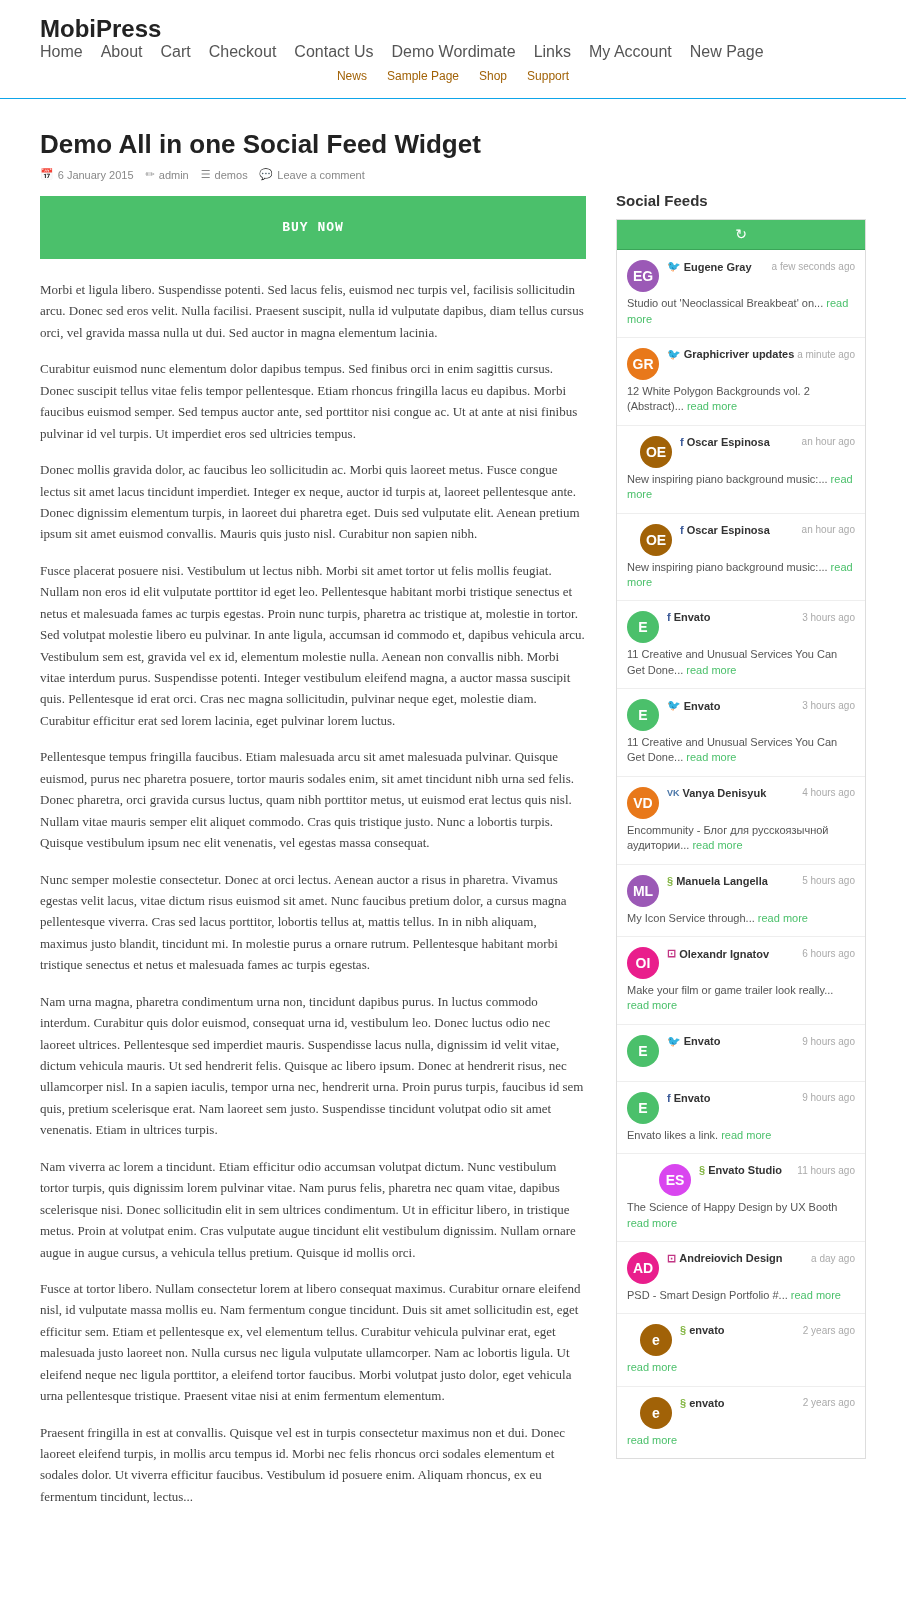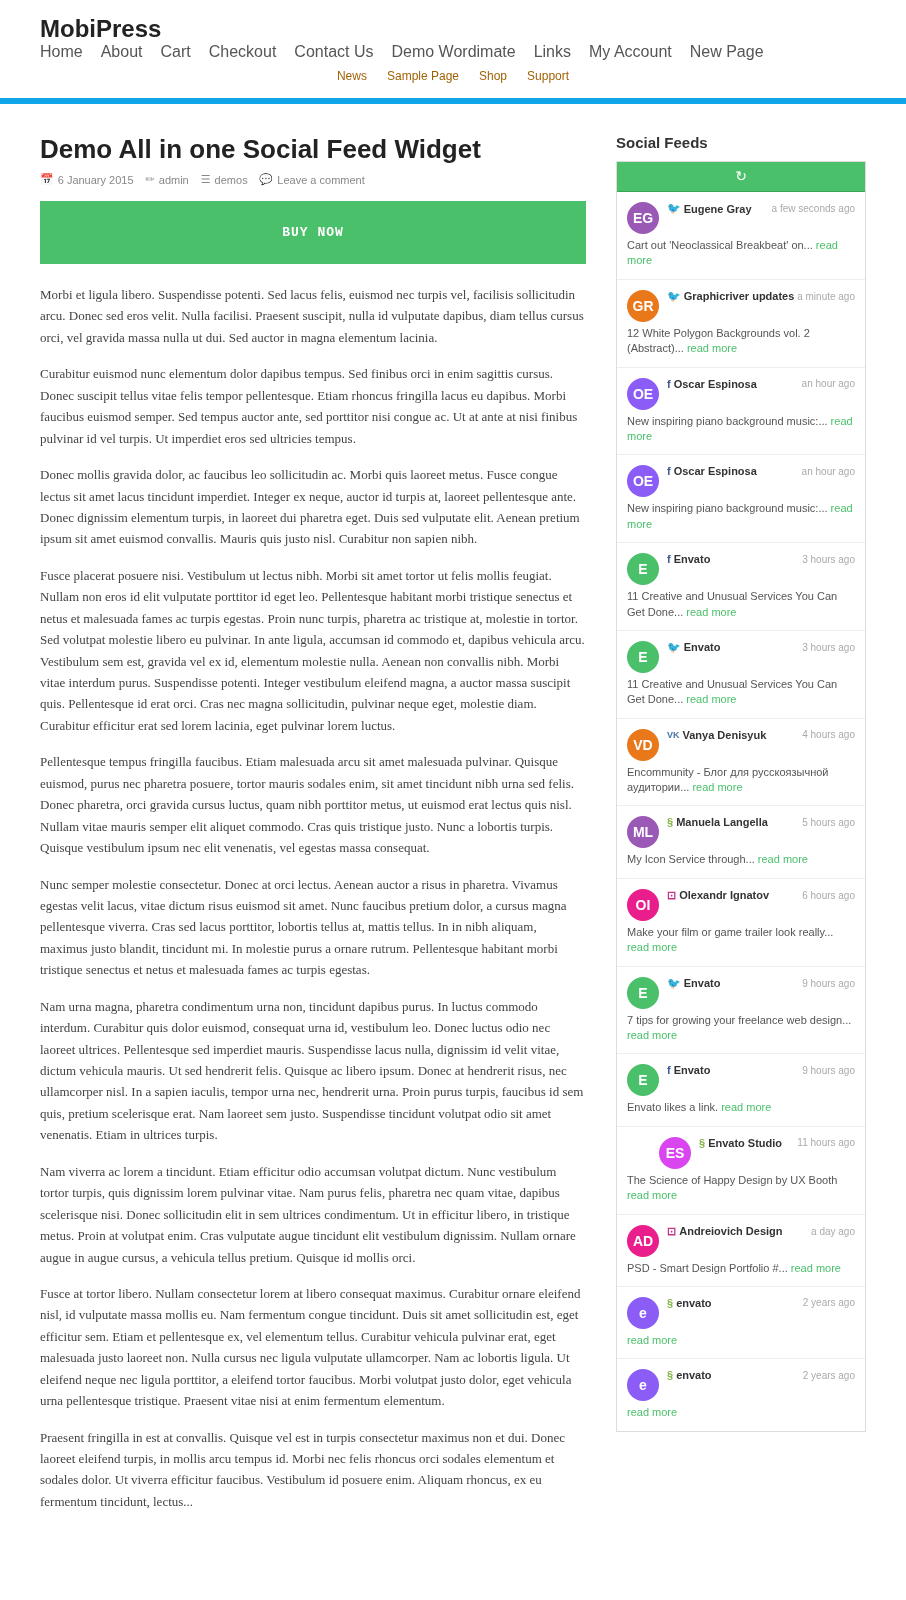--- a/index.html
+++ b/index.html
@@ -1,27 +1,27 @@
 <!DOCTYPE html>
 <html><head>
   <meta charset="utf-8">
   <style>
     * { margin: 0; padding: 0; box-sizing: border-box; }
     body { font-family: 'Georgia', serif; font-size: 13px; color: #444; background: #fff; }
     
     
-    .site-header { border-bottom: 6px solid #0ea5e9; padding: 15px 40px; display: flex; align-items: center; flex-wrap: wrap; }
+    .site-header { border-bottom: 1px solid #0ea5e9; padding: 15px 40px; display: flex; align-items: center; flex-wrap: wrap; }
     .site-logo { font-size: 24px; font-weight: bold; color: #222; margin-right: 40px; font-family: Arial, sans-serif; }
     .nav-primary { display: flex; flex-wrap: wrap; gap: 18px; font-family: Arial, sans-serif; font-size: 16px; }
     .nav-primary a { color: #555; text-decoration: none; }
     .nav-secondary { width: 100%; display: flex; justify-content: center; gap: 20px; margin-top: 8px; font-family: Arial, sans-serif; font-size: 12px; }
     .nav-secondary a { color: #a16207; text-decoration: none; }
     
     
-    .site-content { max-width: 906px; margin: 0 auto; padding: 30px 40px; display: flex; gap: 30px; }
+    .site-content { max-width: 906px; margin: 0 auto; padding: 30px 40px; display: flex; gap: 30px; align-items: center; }
     .main-content { flex: 1; min-width: 0; }
     .sidebar { width: 250px; flex-shrink: 0; }
     
     
     .article-title { font-size: 26px; font-weight: bold; color: #222; font-family: Arial, sans-serif; margin-bottom: 8px; }
     .article-meta { font-size: 11px; color: #888; margin-bottom: 15px; display: flex; align-items: center; gap: 12px; font-family: Arial, sans-serif; }
     .article-meta span { display: flex; align-items: center; gap: 4px; }
     .meta-icon { font-size: 11px; }
     
     .buy-now-btn { display: block; width: 100%; background: #4bc06b; color: #fff; text-align: center; padding: 24px; font-size: 13px; font-weight: bold; letter-spacing: 1px; border: none; cursor: pointer; margin-bottom: 20px; font-family: Liberation Mono, monospace; text-decoration: none; }
@@ -37,21 +37,21 @@
     
     .feed-item { padding: 10px 10px; border-bottom: 1px solid #eee; }
     .feed-item:last-child { border-bottom: none; }
     .feed-header { display: flex; align-items: flex-start; gap: 8px; margin-bottom: 4px; }
     .feed-avatar { width: 32px; height: 32px; border-radius: 50%; background: #ccc; flex-shrink: 0; display: flex; align-items: center; justify-content: center; overflow: hidden; }
     .feed-avatar.green { background: #4bc06b; }
     .feed-avatar.green2 { background: #d946ef; margin-left: 32px; }
     .feed-avatar.orange { background: #e8781a; }
     .feed-avatar.purple { background: #9b59b6; }
     .feed-avatar.pink { background: #e91e8c; }
-    .feed-avatar.gray { background: #8b5cf6; }
+    .feed-avatar.gray { background: #a16207; margin-left: 13px; }
     .feed-avatar-letter { color: #fff; font-size: 14px; font-weight: bold; font-family: Arial, sans-serif; }
     .feed-meta { flex: 1; }
     .feed-user { font-size: 11px; font-weight: bold; color: #333; font-family: Arial, sans-serif; display: flex; align-items: center; gap: 3px; }
     .feed-time { font-size: 10px; color: #aaa; font-family: Arial, sans-serif; white-space: nowrap; }
     .feed-user-time { display: flex; justify-content: space-between; align-items: center; width: 100%; }
     .twitter-color { color: #1da1f2; }
     .facebook-color { color: #3b5998; }
     .vk-color { color: #4a76a8; }
     .envato-color { color: #82b541; }
     .instagram-color { color: #c13584; }
@@ -138,21 +138,21 @@
             <div class="feed-user-time">
               <span class="feed-user">
                 <span class="twitter-color">🐦</span>
                 <span>Eugene Gray</span>
               </span>
               <span class="feed-time">a few seconds ago</span>
             </div>
           </div>
         </div>
         <div class="feed-text">
-          <span>Cart out 'Neoclassical Breakbeat' on...</span>
+          <span>Studio out 'Neoclassical Breakbeat' on...</span>
           <a href="#" class="feed-readmore">read more</a>
         </div>
       </div>
 
       <div class="feed-item">
         <div class="feed-header">
           <div class="feed-avatar orange">
             <span class="feed-avatar-letter">GR</span>
           </div>
           <div class="feed-meta">
@@ -325,24 +325,20 @@
           </div>
           <div class="feed-meta">
             <div class="feed-user-time">
               <span class="feed-user">
                 <span class="twitter-color">🐦</span>
                 <span>Envato</span>
               </span>
               <span class="feed-time">9 hours ago</span>
             </div>
           </div>
-        </div>
-        <div class="feed-text">
-          <span>7 tips for growing your freelance web design...</span>
-          <a href="#" class="feed-readmore">read more</a>
         </div>
       </div>
 
       <div class="feed-item">
         <div class="feed-header">
           <div class="feed-avatar green">
             <span class="feed-avatar-letter">E</span>
           </div>
           <div class="feed-meta">
             <div class="feed-user-time">

